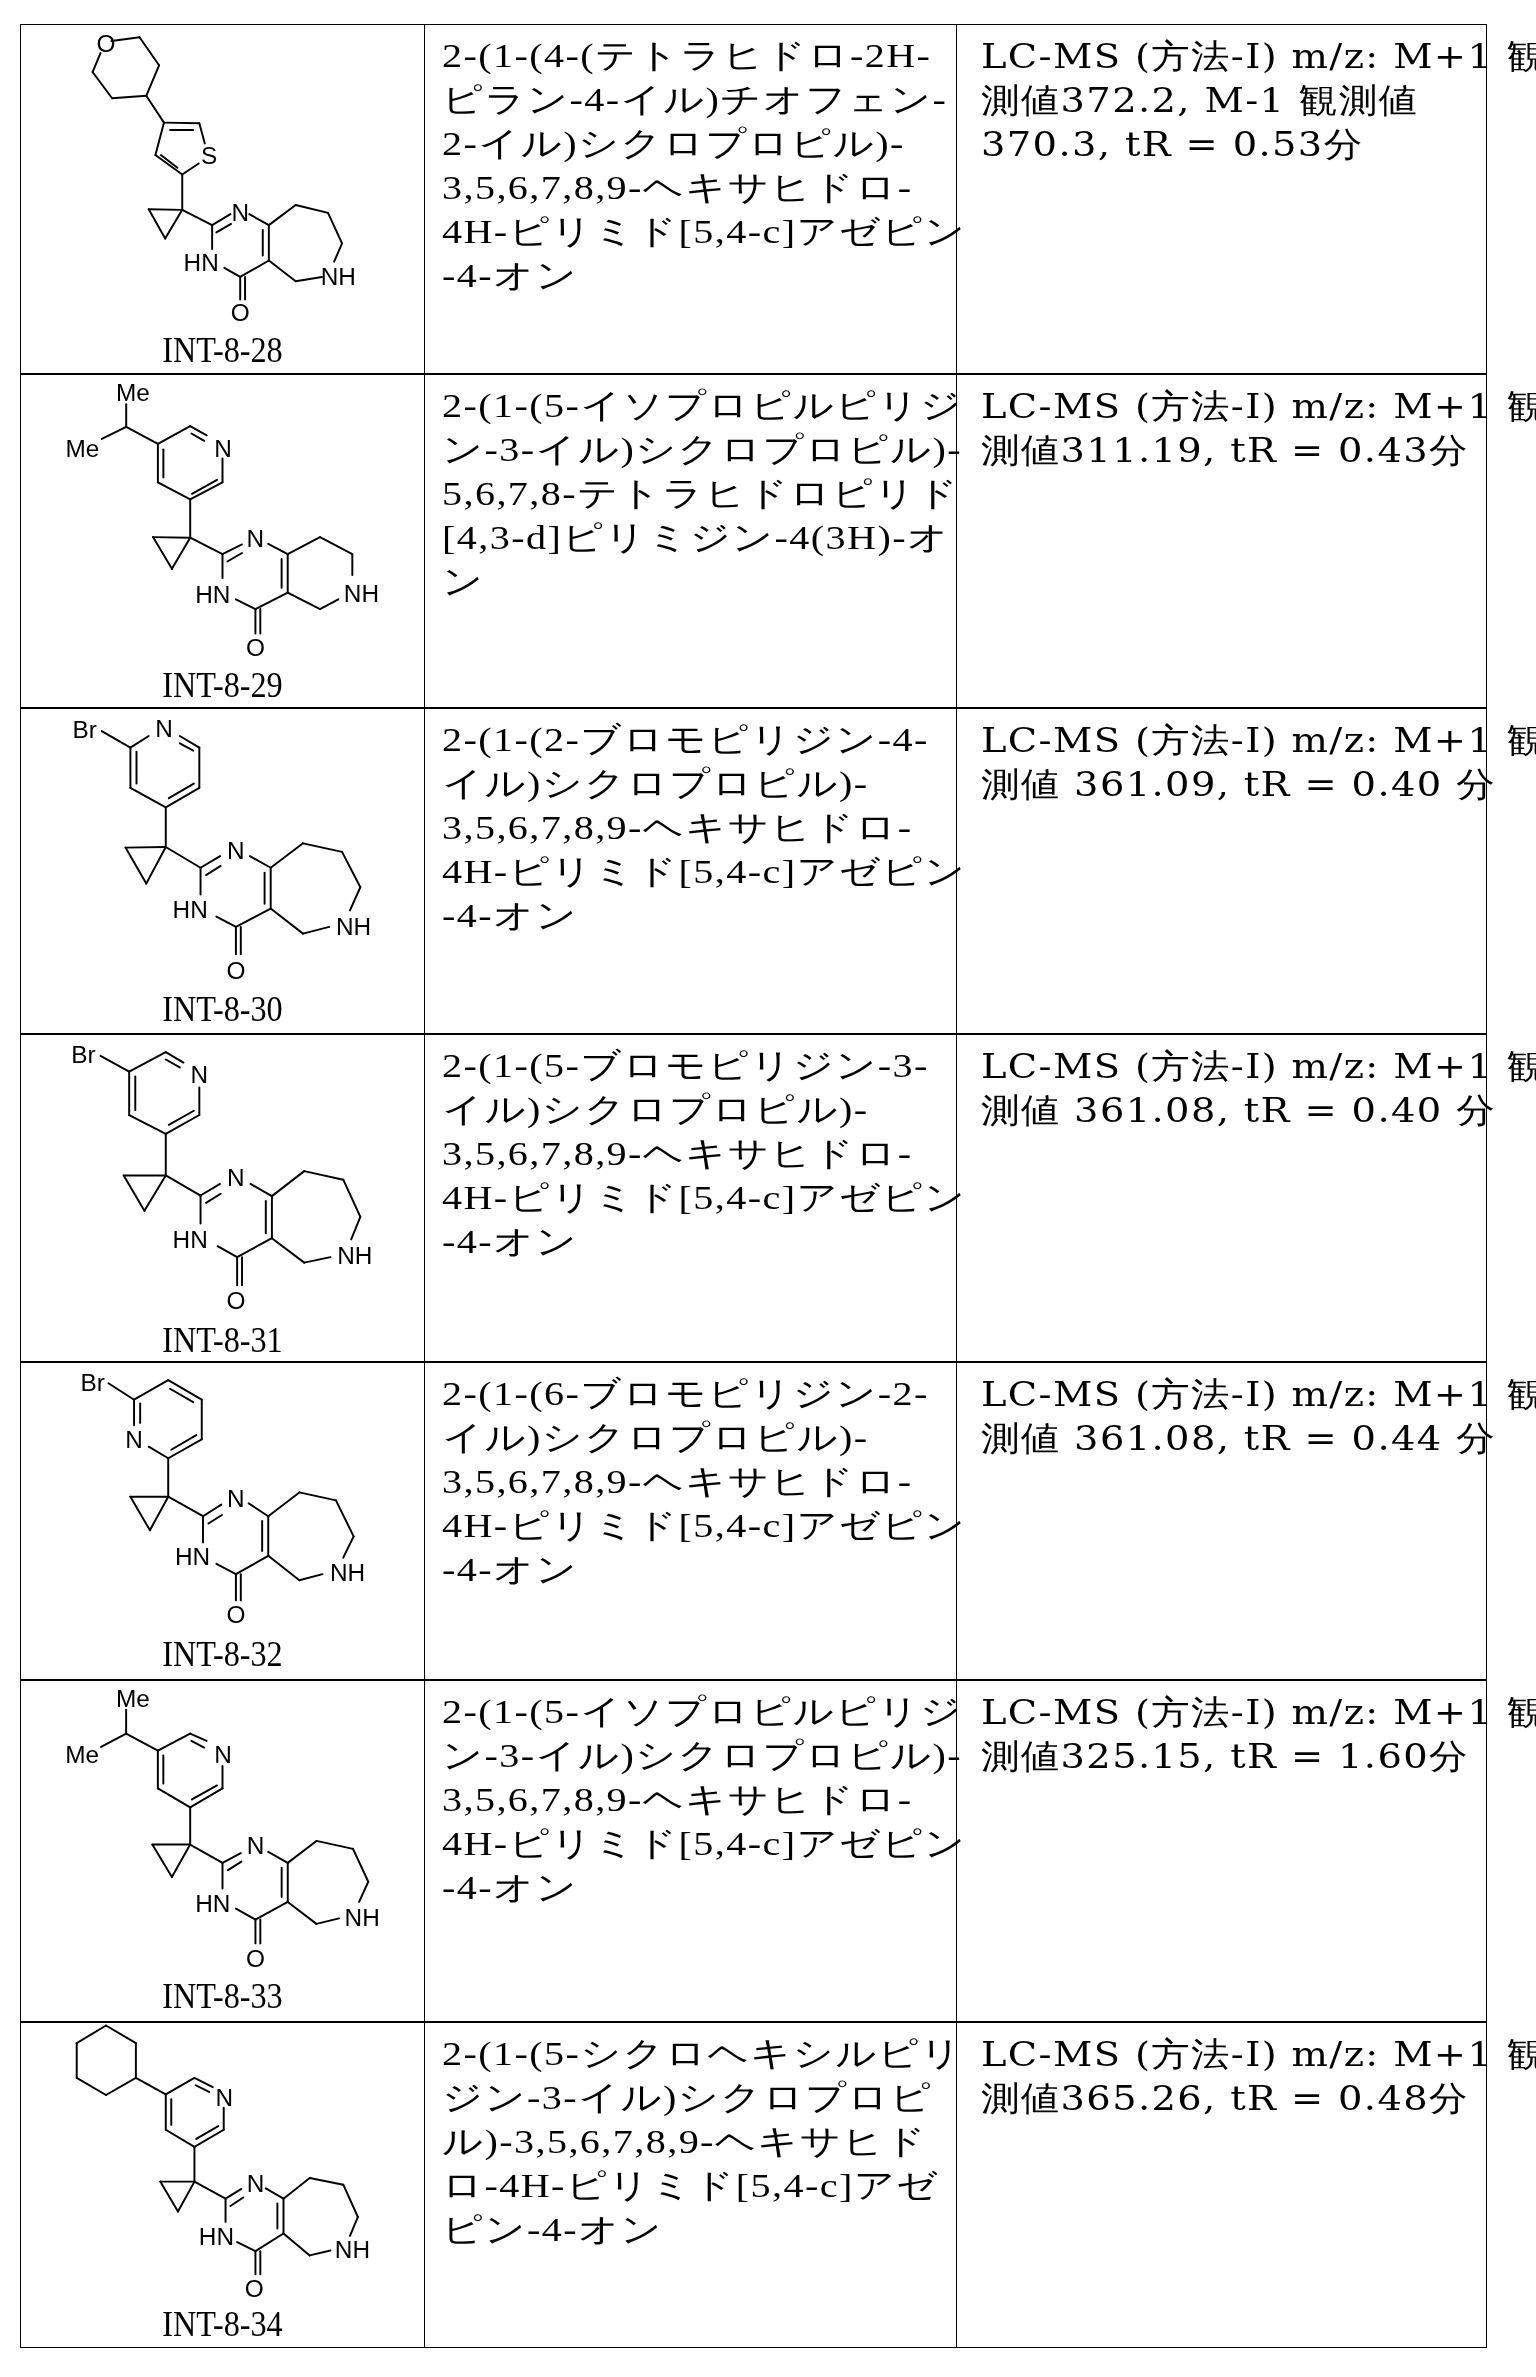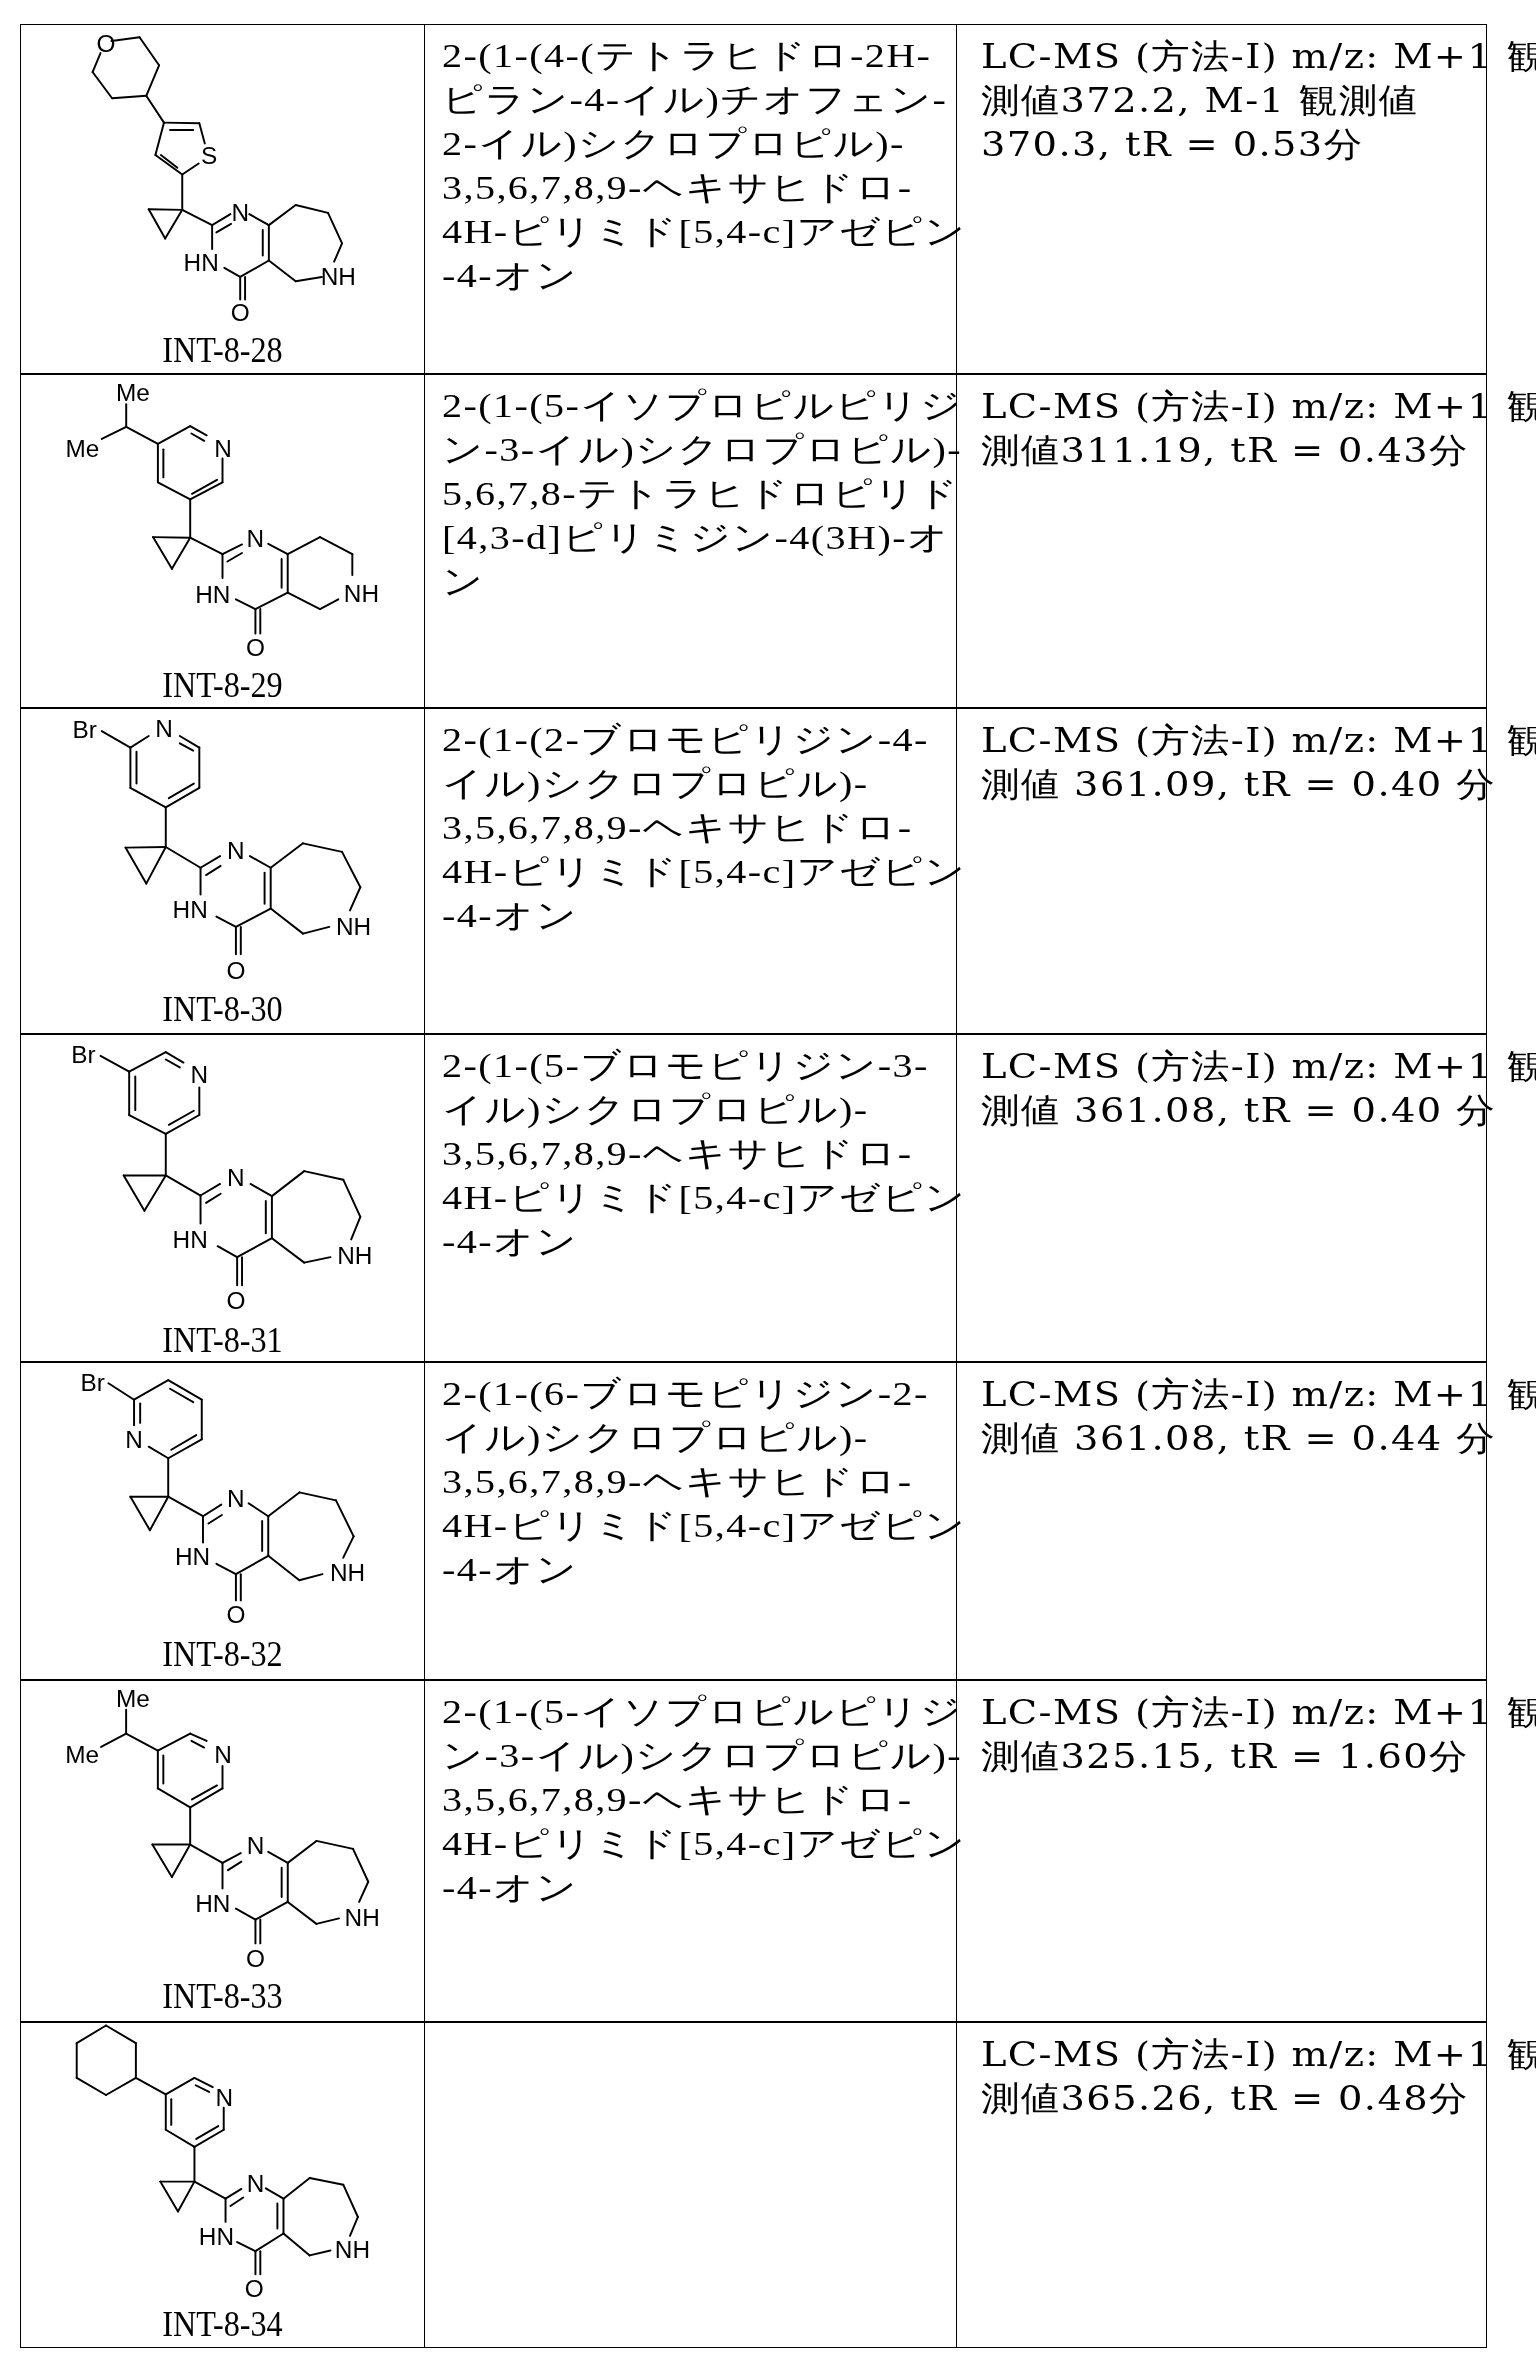--- a/index.html
+++ b/index.html
@@ -417,19 +417,26 @@
           <line x1="509" y1="373" x2="475" y2="381"></line>
           <line x1="475" y1="381" x2="432" y2="345"></line>
           <text class="atom" x="335" y="122">N</text>
           <text class="atom" x="386" y="263">N</text>
           <text class="atom" x="322" y="350">HN</text>
           <text class="atom" x="384" y="435">O</text>
           <text class="atom" x="545" y="371">NH</text>
         </svg>
       <div class="compound-id" style="top: 283px;">INT-8-34</div>
     </div>
+    <div class="cell name">
+        <span class="line">2-(1-(5-シクロヘキシルピリ</span>
+        <span class="line">ジン-3-イル)シクロプロピ</span>
+        <span class="line">ル)-3,5,6,7,8,9-ヘキサヒド</span>
+        <span class="line">ロ-4H-ピリミド[5,4-c]アゼ</span>
+        <span class="line">ピン-4-オン</span>
+      </div>
     <div class="cell data">
         <span class="line">LC-MS (方法-I) m/z: M+1 観</span>
         <span class="line">測値365.26, tR = 0.48分</span>
       </div>
   </div>
   </div>
 
 
 </body></html>

